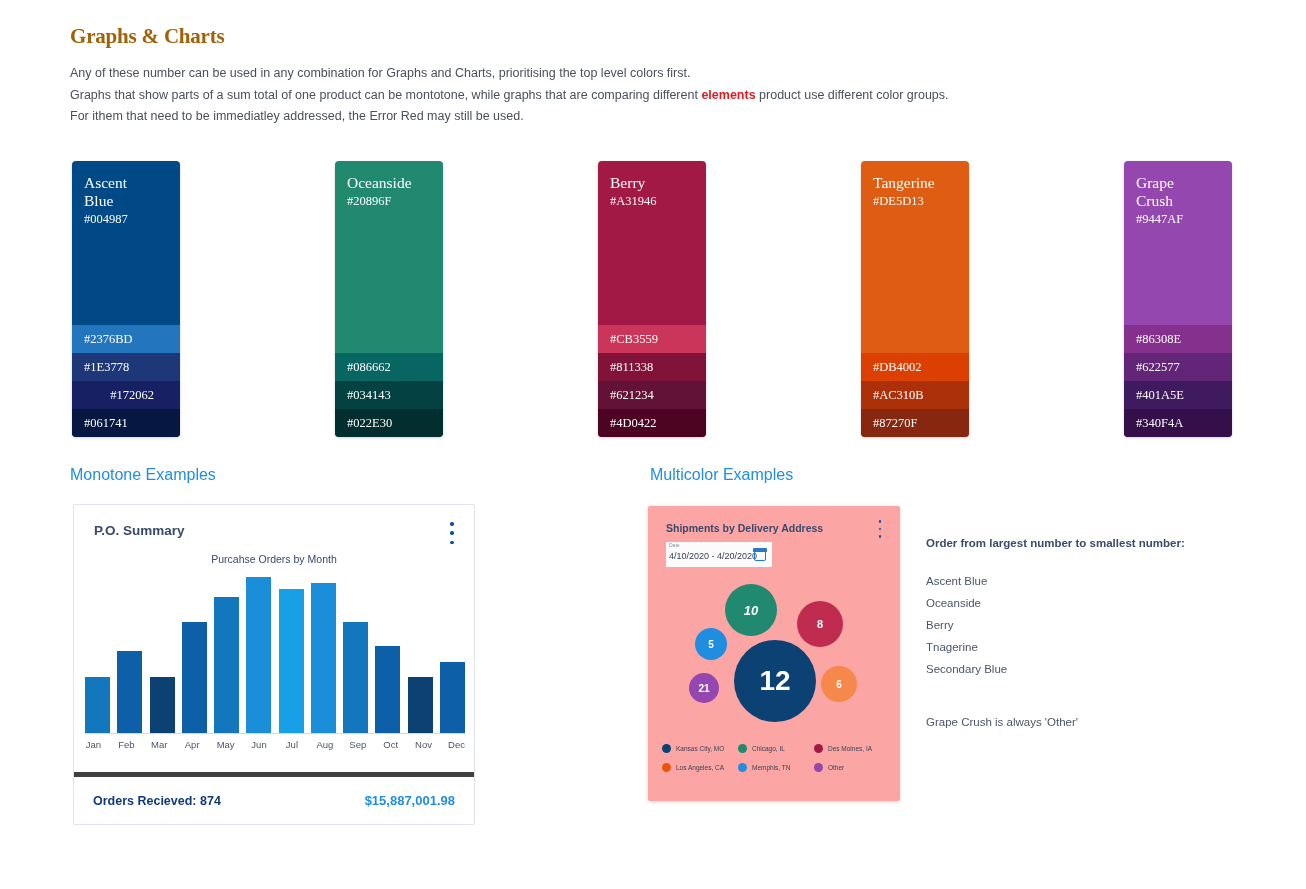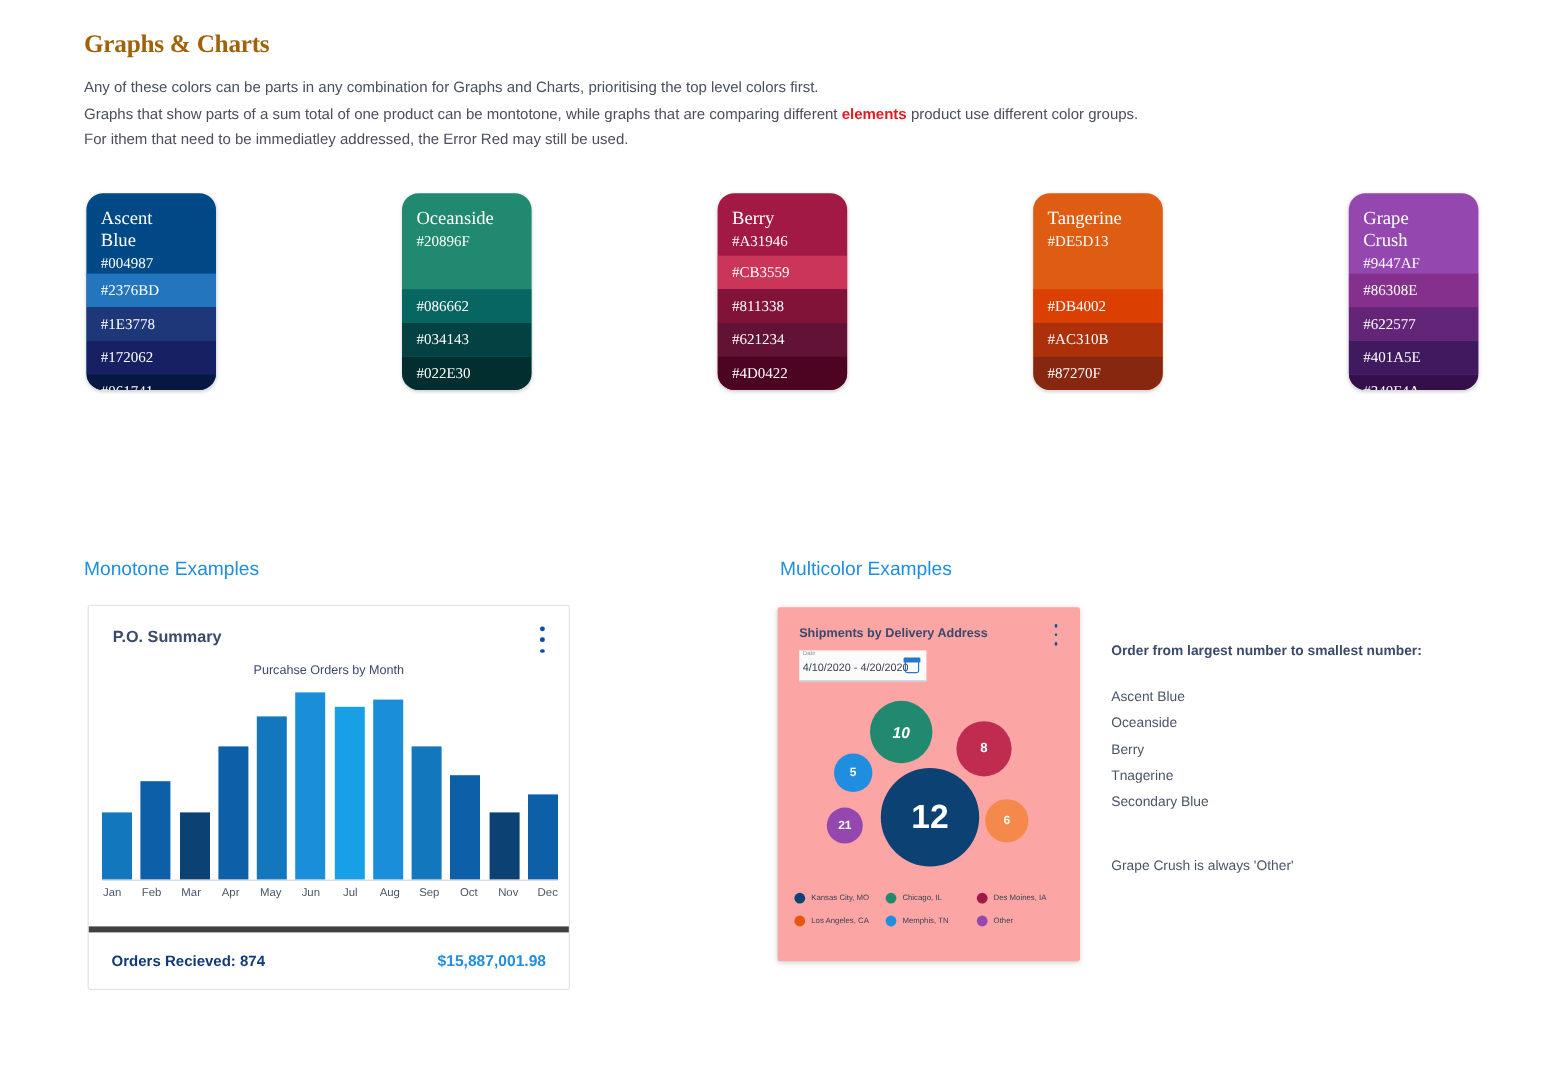--- a/index.html
+++ b/index.html
@@ -21,22 +21,22 @@
   .intro { position: absolute; left: 70px; top: 63px; width: 1000px; }
   .intro p {
     font-size: 12.5px; color: #4a4f5c; line-height: 21.5px;
     white-space: nowrap;
   }
   .hl { color: #e01b22; font-weight: bold; }
 
   
   .swatches { position: absolute; left: 0; top: 161px; width: 1306px; height: 232px; }
   .swatch {
-    position: absolute; top: 0; width: 108px; height: 164px;
-    border-radius: 14px; overflow: hidden;
+    position: absolute; top: 0; width: 108px; height: 276px;
+    border-radius: 4px; overflow: hidden;
     box-shadow: 0 1px 3px rgba(0,0,0,0.18);
     display: flex; flex-direction: column;
   }
   .swatch .head {
     flex: 1 1 auto; padding: 13px 12px 0 12px; color: #ffffff;
   }
   .swatch .name {
     font-family: "Liberation Serif", serif;
     font-size: 15.5px; line-height: 18px; font-weight: normal;
     white-space: pre-line;
@@ -164,41 +164,41 @@
   .notes-foot { font-size: 11.5px; color: #4a5568; margin-top: 36px; }
 </style>
 </head>
 <body>
 
 <div class="page">
 
   <div class="title">Graphs &amp; Charts</div>
   <div class="intro">
     <p>
-      <span>Any of these colors can be parts in any combination for Graphs and Charts, prioritising the top level colors first.</span>
+      <span>Any of these number can be used in any combination for Graphs and Charts, prioritising the top level colors first.</span>
     </p>
     <p>
       <span>Graphs that show parts of a sum total of one product can be montotone, while graphs that are comparing different </span><span class="hl">elements</span><span> product use different color groups.</span>
     </p>
     <p>
       <span>For ithem that need to be immediatley addressed, the Error Red may still be used.</span>
     </p>
   </div>
 
   <div class="swatches">
 
     <div class="swatch s0" style="background: rgb(0, 73, 135);">
       <div class="head">
         <div class="name">Ascent
 Blue</div>
         <div class="hex-main">#004987</div>
       </div>
       <div class="shade" style="background: rgb(35, 118, 189);">#2376BD</div>
       <div class="shade" style="background: rgb(30, 55, 120);">#1E3778</div>
-      <div class="shade" style="background: rgb(23, 32, 98);">#172062</div>
+      <div class="shade" style="background: rgb(23, 32, 98); text-align: center;">#172062</div>
       <div class="shade" style="background: rgb(6, 23, 65);">#061741</div>
     </div>
 
     <div class="swatch s1" style="background: rgb(32, 137, 111);">
       <div class="head">
         <div class="name">Oceanside</div>
         <div class="hex-main">#20896F</div>
       </div>
       <div class="shade" style="background: rgb(8, 102, 98);">#086662</div>
       <div class="shade" style="background: rgb(3, 65, 67);">#034143</div>

